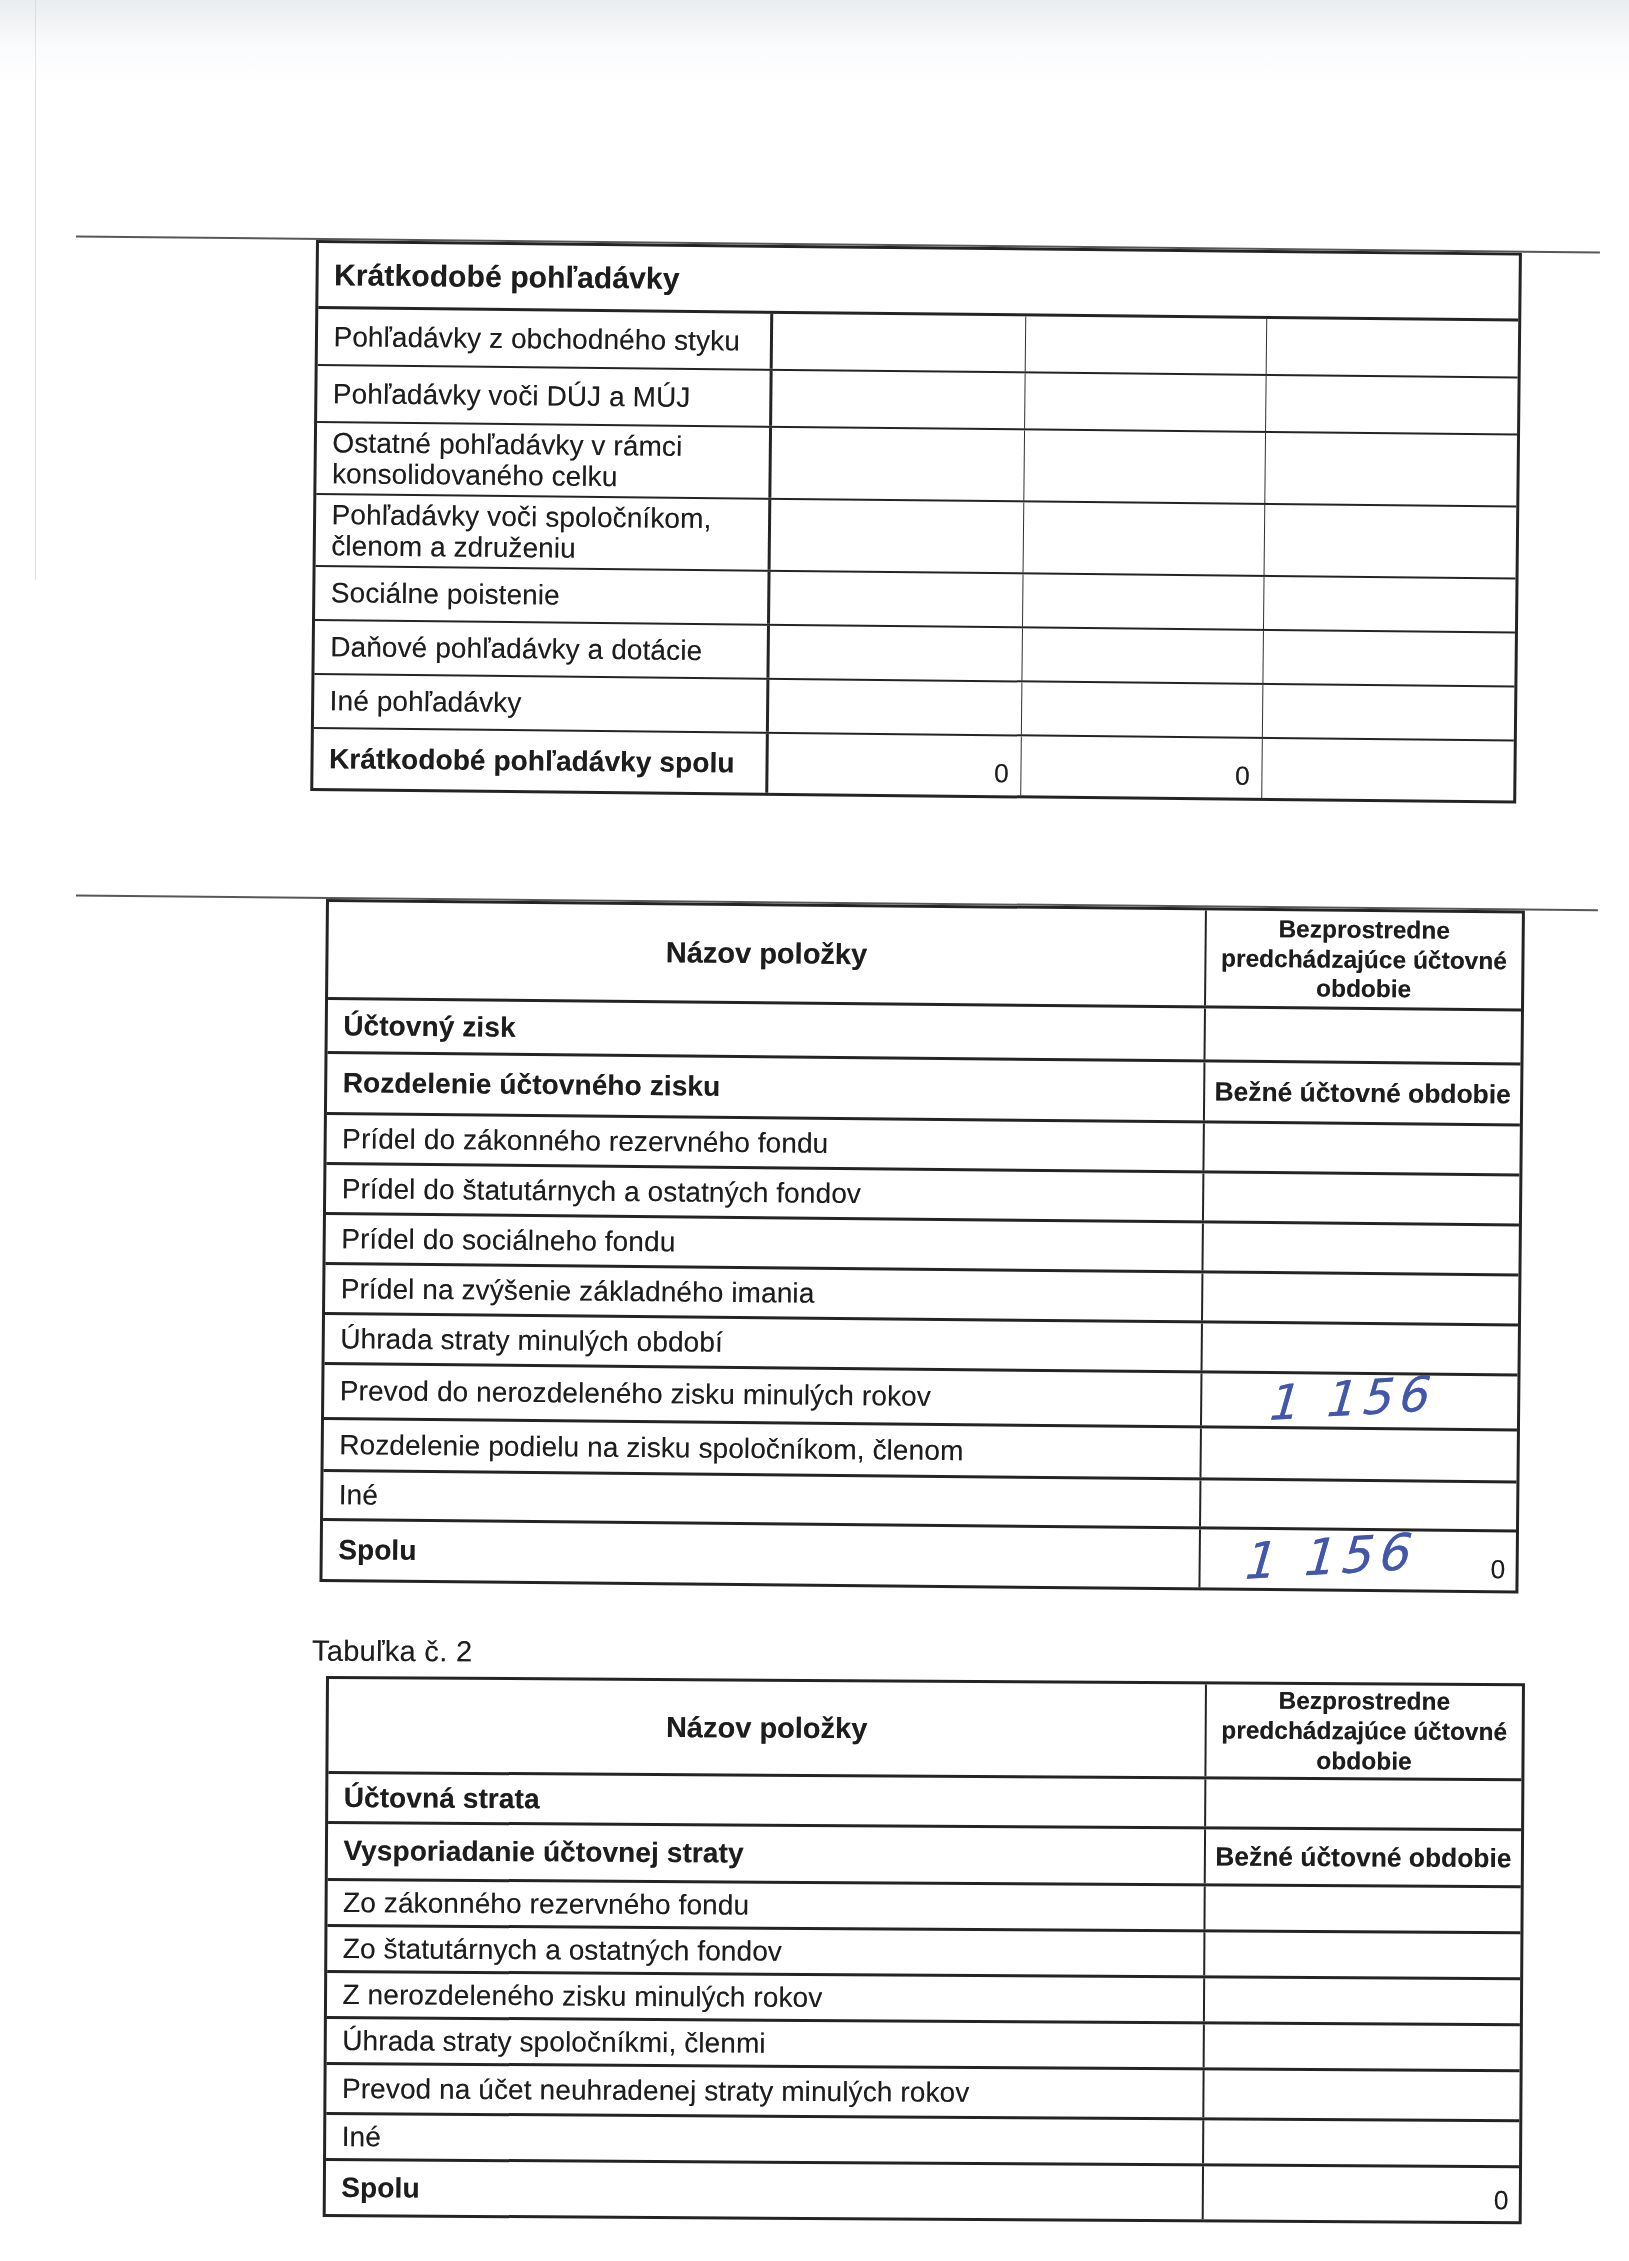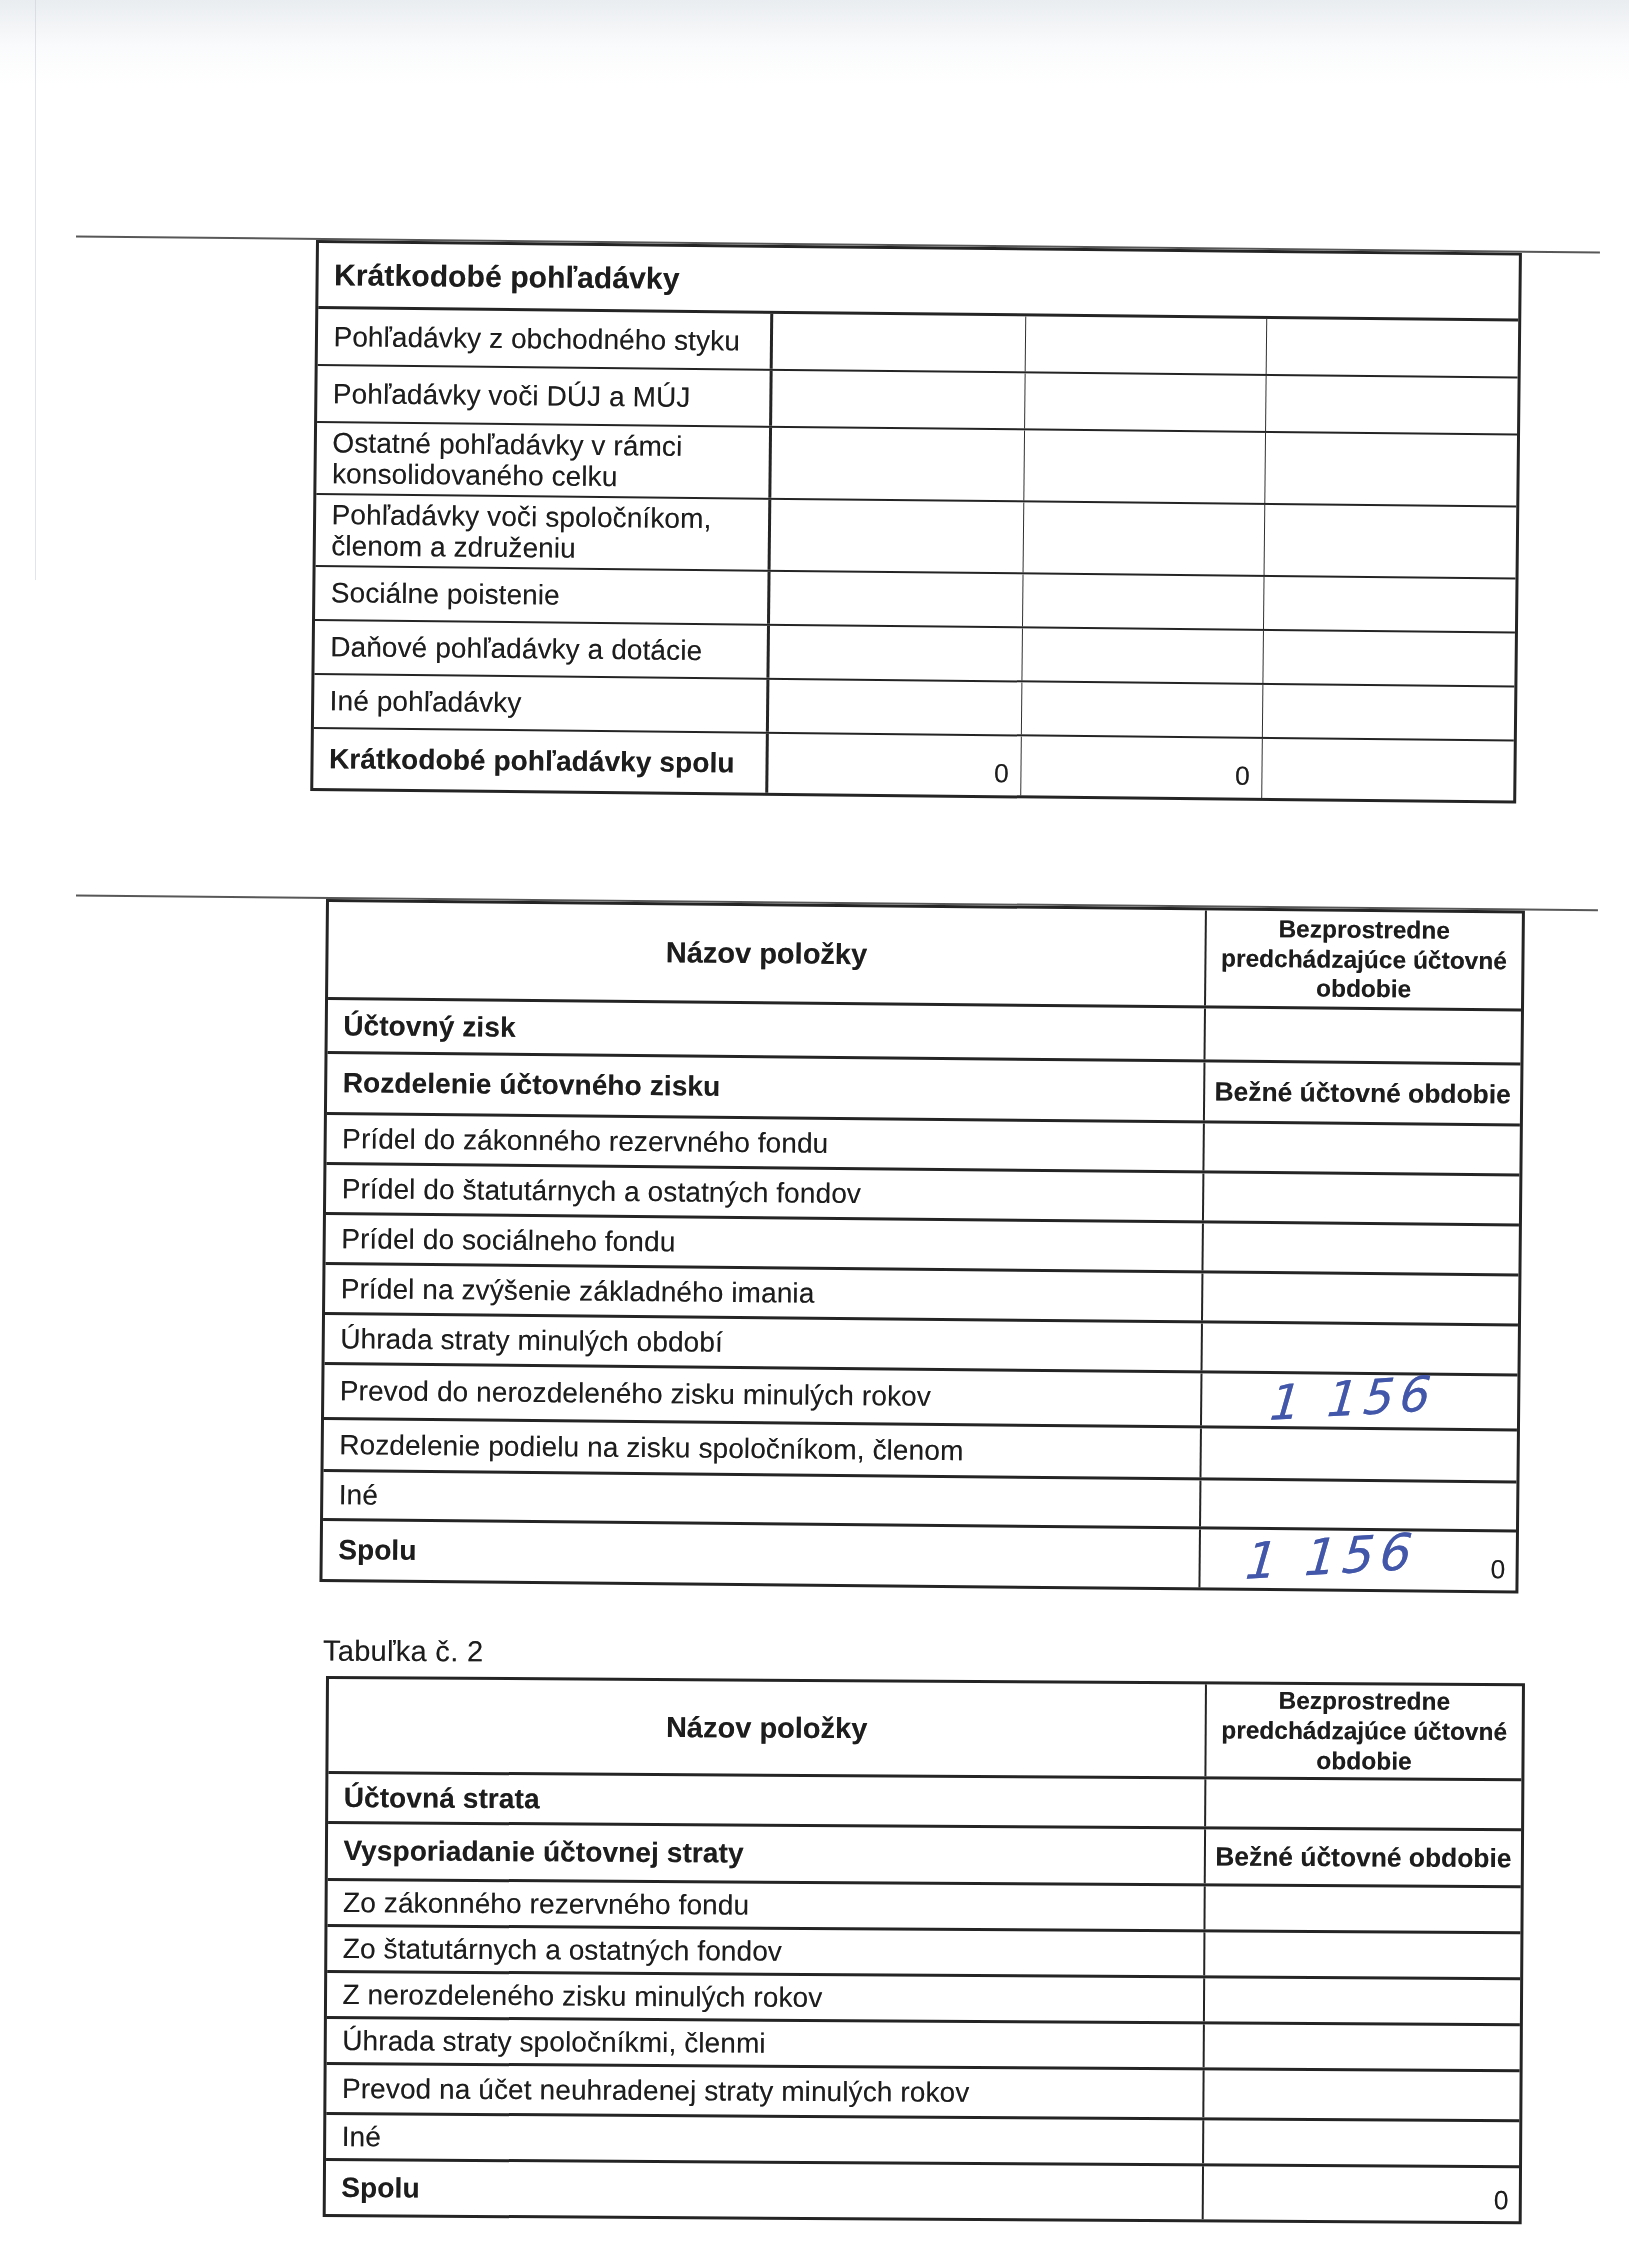--- a/index.html
+++ b/index.html
@@ -363,21 +363,21 @@
           <span class="txt bold">Spolu</span>
         </div>
       <div class="t23-val">
         <span class="hw hw2">1 156</span>
         <span>0</span>
       </div>
     </div>
   </div>
 </div>
 
-<div class="caption" style="left:323px;top:1635px;">Tabuľka č. 2</div>
+<div class="caption" style="left:312px;top:1635px;">Tabuľka č. 2</div>
 
 <div class="group" style="left:326px;top:1676px;transform:rotate(.35deg);">
   <div class="tbl t23">
     <div class="t23-head hh148">
       <div class="t23-head-name">Názov položky</div>
       <div class="t23-head-period">Bezprostredne predchádzajúce účtovné obdobie</div>
     </div>
 
     <div class="t23-row rh78">
       <div class="t23-label cellpad">

